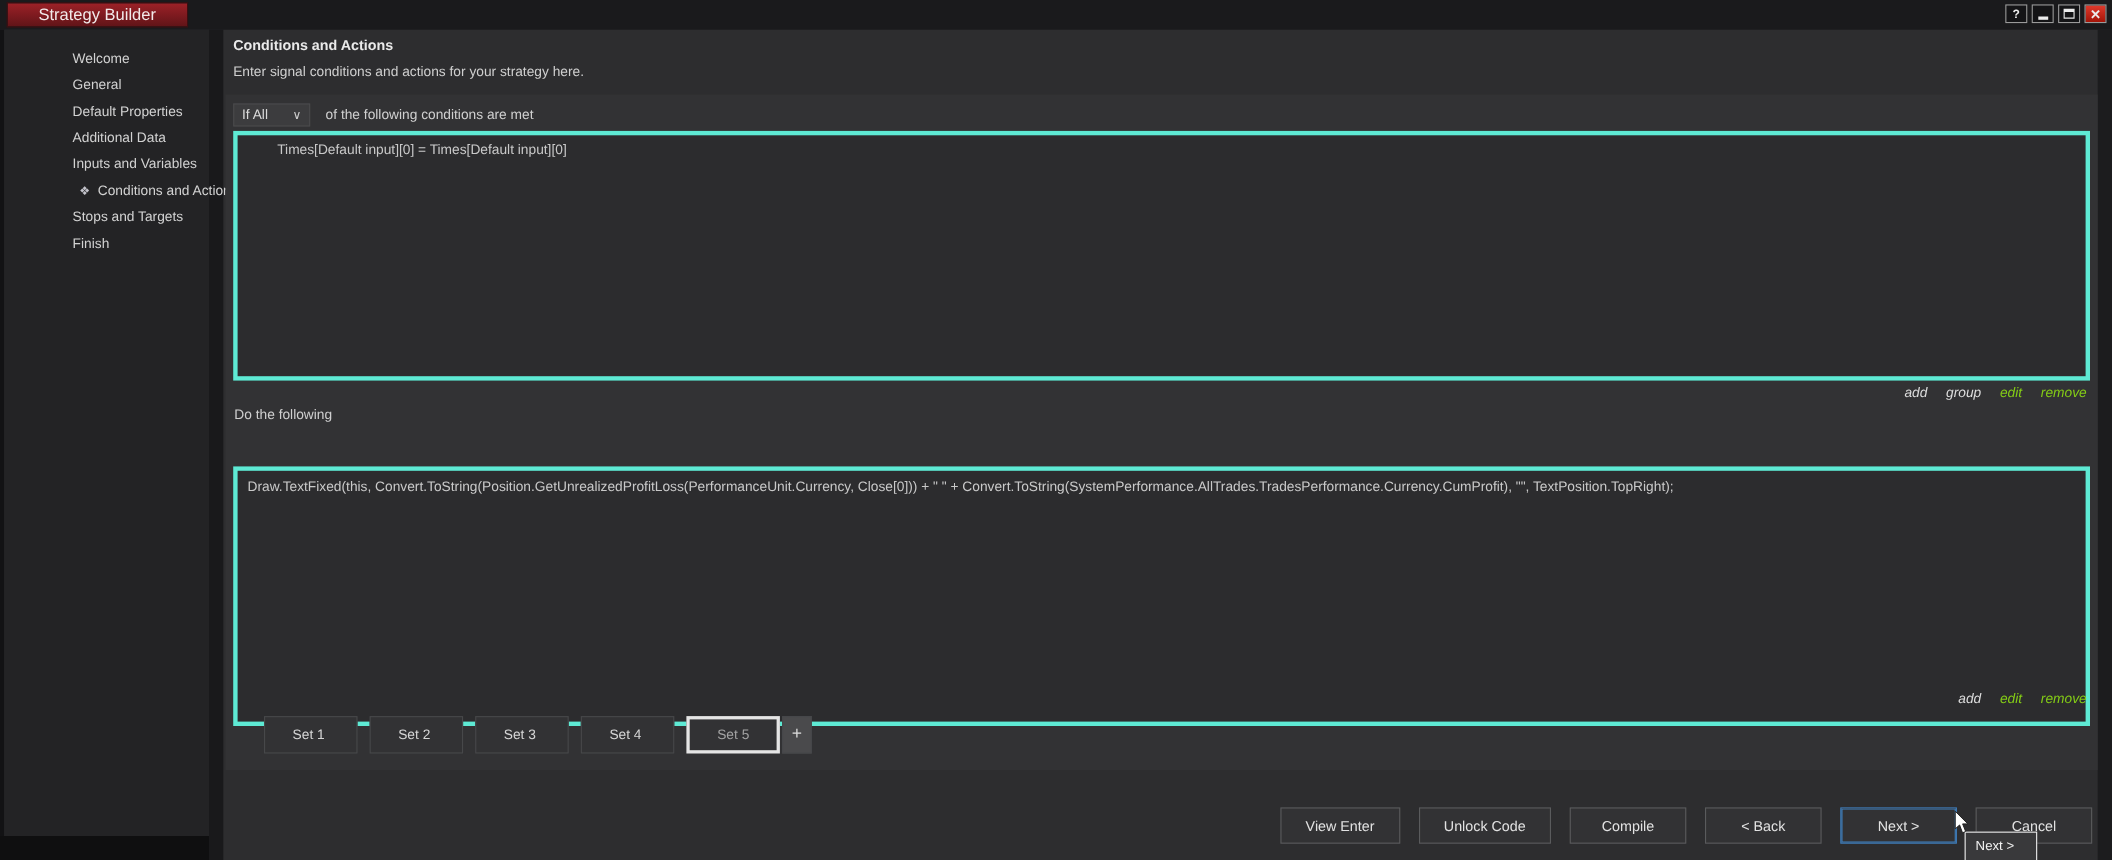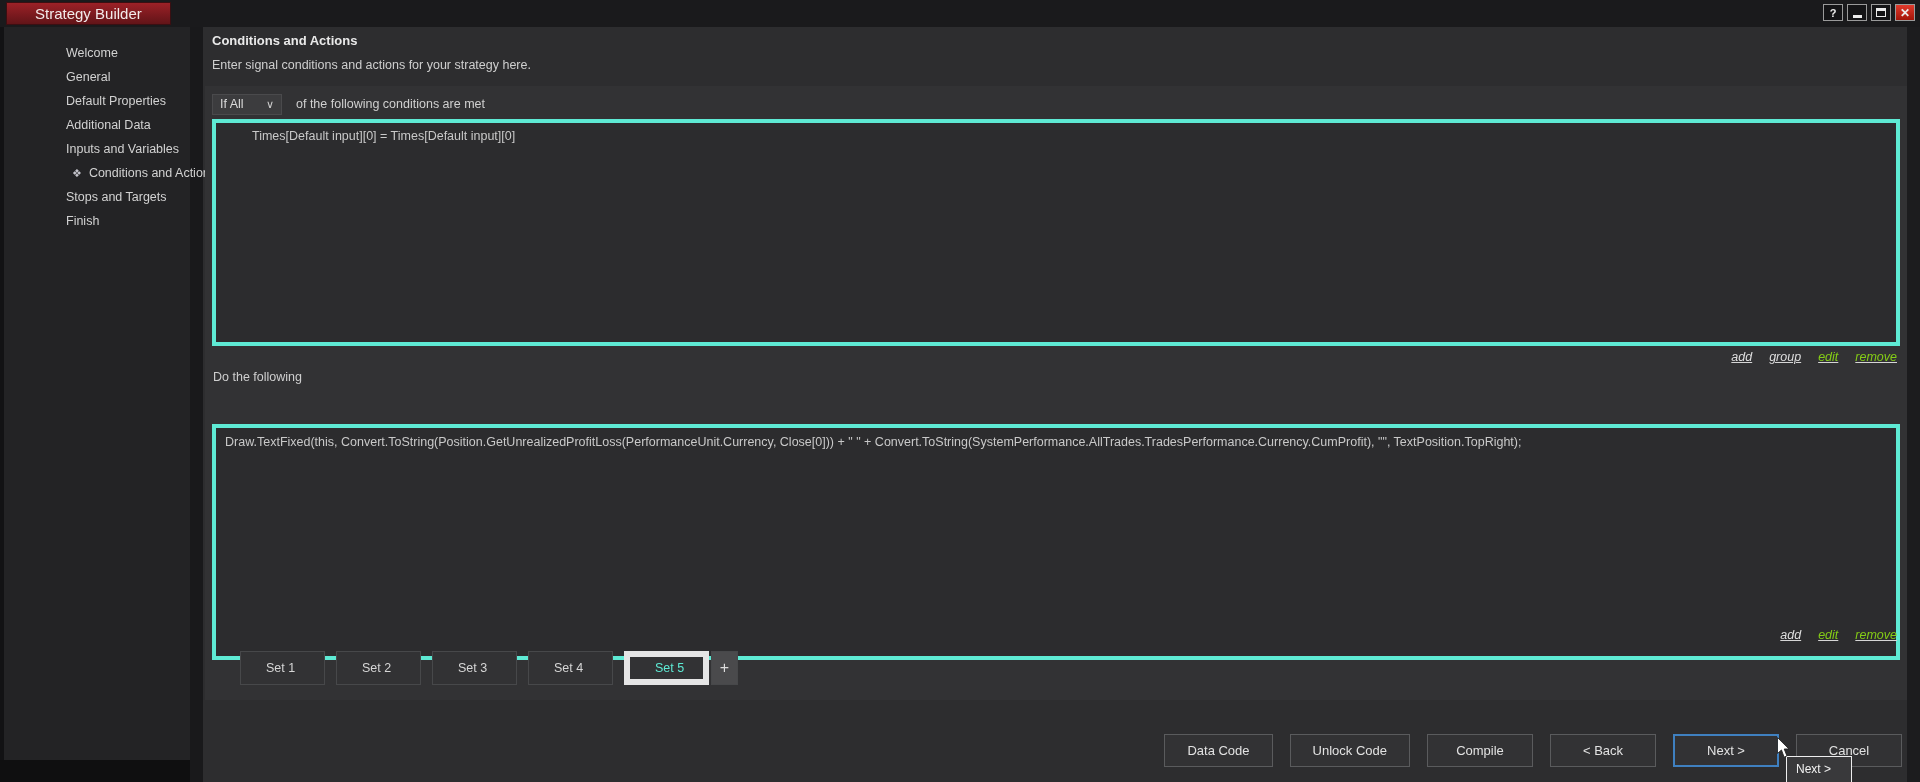--- a/index.html
+++ b/index.html
@@ -48,35 +48,35 @@
   }
   .select .chev { font-size:11px; color:#cfcfcf; }
   .match-label { margin-left:14px; font-size:12.5px; color:#d0d0d0; }
   .list-box {
     position:absolute; left:7px; width:1688px; background:#2c2c2e; border:4px solid #5eead4;
   }
   .cond-box { top:33px;  height:227px; }
   .act-box  { top:302px; height:236px;margin-top:36px; }
   .cond-item { position:absolute; left:36px; top:6px; font-size:12.5px; color:#c9c9c9; white-space:nowrap; }
   .act-item  { position:absolute; left:9px;  top:7px; font-size:12.5px; color:#c9c9c9; white-space:nowrap; }
-  .links-row { position:absolute; right:10px; display:flex; gap:17px; font-size:12.5px; font-style:italic;text-decoration:underline; }
+  .links-row { position:absolute; right:10px; display:flex; gap:17px; font-size:12.5px; font-style:italic; }
   .links-row.first  { top:264px; }
   .links-row.second { top:542px; }
   .link { cursor:default; }
   .link.enabled  { color:#dedede; }
   .link.disabled { color:#84cc16; }
   .do-label { position:absolute; left:8px; top:284px; font-size:12.5px; color:#cfcfcf; }
   
   .tabs { position:absolute; left:23px; top:565px; display:flex; align-items:stretch; height:34px; }
   .tab {
     width:85px; border:1px solid #47484a; margin-right:-1px; background:#323234;
     display:flex; align-items:center; padding-left:25px;
     font-size:12.5px; color:#d6d6d6; cursor:default;margin-left:12px;
   }
-  .tab.selected { border:6px solid #e5e5e5; color:#5eead4; z-index:1; }
+  .tab.selected { border:3px solid #e5e5e5; color:#a3a3a3; z-index:1; }
   .tab-add {
     width:27px; margin-left:3px; background:#4a4a4c; border:1px solid #47484a;
     display:flex; align-items:center; justify-content:center; font-size:16px; color:#dcdcdc; cursor:default;
   }
   
   .footer { position:absolute; right:18px; top:734px; display:flex; gap:17px; }
   .btn {
     height:33px; min-width:106px; padding:0 22px; background:#323234; border:1px solid #5a5b5d;
     color:#e2e2e2; font-size:13px; display:flex; align-items:center; justify-content:center; cursor:default;
   }
@@ -186,21 +186,21 @@
       <div class="tab">Set 3</div>
       <div class="tab">Set 4</div>
       <div class="tab selected">Set 5</div>
       <div class="tab-add">
         <span>+</span>
       </div>
     </div>
   </div>
 
   <div class="footer">
-    <div class="btn">Data Code</div>
+    <div class="btn">View Enter</div>
     <div class="btn">Unlock Code</div>
     <div class="btn">Compile</div>
     <div class="btn">&lt; Back</div>
     <div class="btn primary">Next &gt;</div>
     <div class="btn">Cancel</div>
   </div>
 
   <div class="tooltip">Next &gt;</div>
   <svg class="cursor" viewBox="0 0 12 20">
     <path d="M1,0.5 L1,15 L4.6,11.8 L7,18.3 L9.6,17.2 L7.1,10.9 L11.4,10.9 Z" fill="#ffffff" stroke="#202020" stroke-width="0.8"></path>

